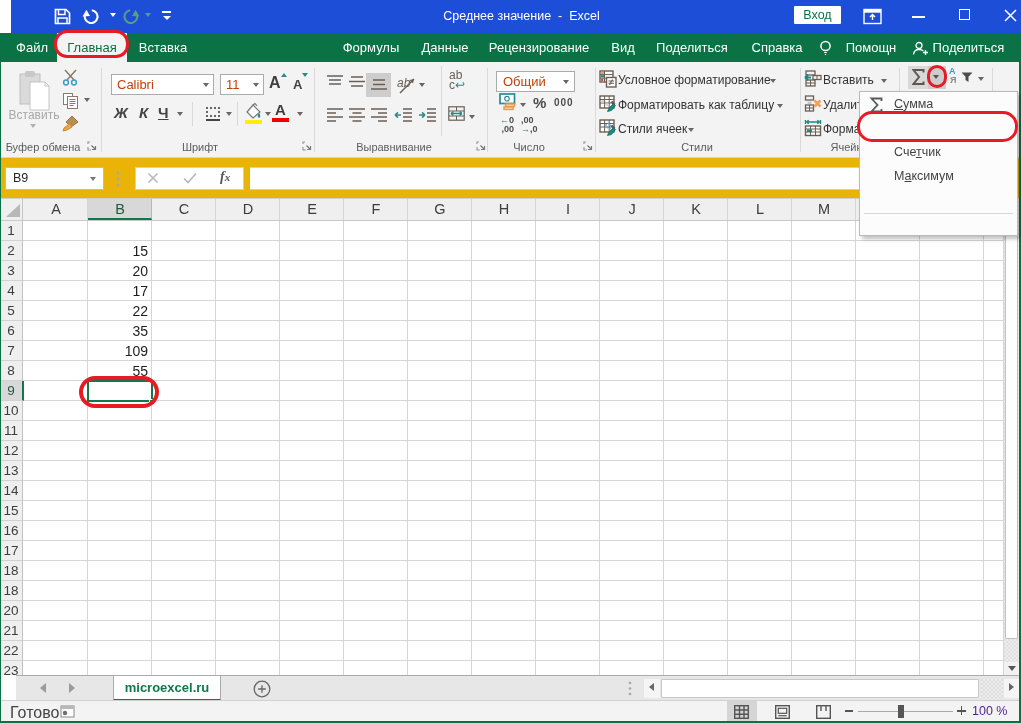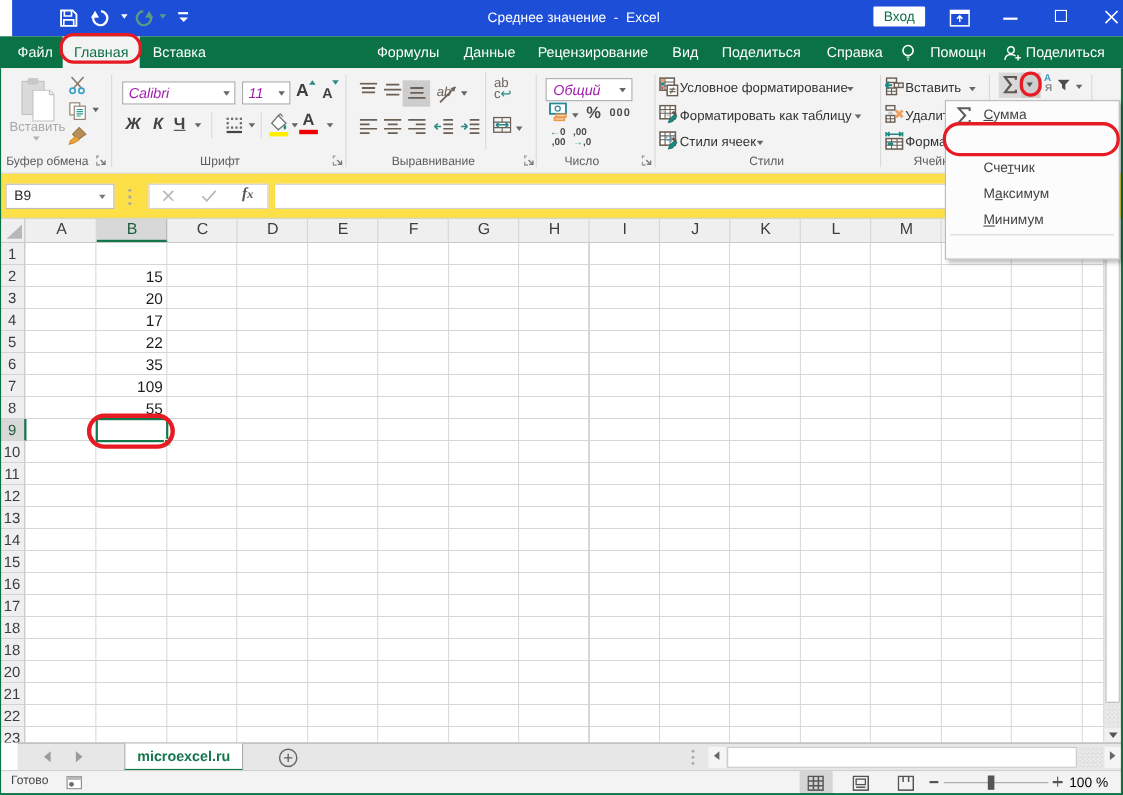--- a/index.html
+++ b/index.html
@@ -7,25 +7,25 @@
 body { font-family:"Liberation Sans", sans-serif; position:relative; background:#fff; }
 .abs { position:absolute; }
 
 #titlebar { position:absolute; left:11px; top:0; width:1021px; height:33px; background:#1d4ed8; }
 #tabrow { position:absolute; left:0; top:33px; width:1021px; height:29px; background:#0b7245; }
 .tab { position:absolute; top:0; height:29px; line-height:29px; color:#fff; font-size:13px; }
 #ribbon { position:absolute; left:0; top:62px; width:1021px; height:96px; background:#f3f3f3; border-bottom:1px solid #d5d5d5; }
 .gsep { position:absolute; top:6px; height:84px; width:1px; background:#d9d9d9; }
 .glabel { position:absolute; top:79px; font-size:11px; color:#5c5c5c; width:120px; text-align:center; }
 .launcher { position:absolute; width:10px; height:10px; }
-.combo { position:absolute; background:#fff; border:1px solid #ababab; font-size:13px; color:#a21caf;font-style:italic; }
+.combo { position:absolute; background:#fff; border:1px solid #ababab; font-size:13px; color:#c2410c; }
 .btxt { position:absolute; font-size:12px; color:#333; white-space:nowrap; }
 .dd { position:absolute; width:0; height:0; border-left:3.5px solid transparent; border-right:3.5px solid transparent; border-top:4px solid #666; }
 
-#fbar { position:absolute; left:0; top:158px; width:1021px; height:41px; background:#fde047; border-bottom:1px solid #d0d0d0; }
+#fbar { position:absolute; left:0; top:158px; width:1021px; height:41px; background:#eab308; border-bottom:1px solid #d0d0d0; }
 
 #colhdr { position:absolute; left:0; top:199px; width:1003px; height:22px; background:#efefef; border-bottom:1px solid #c9c9c9; }
 #grid { position:absolute; left:0; top:221px; width:1003px; height:454px; overflow:hidden;
   background-image: repeating-linear-gradient(to right, transparent 0px, transparent 63px, #d6d6d6 63px, #d6d6d6 64px),
                     repeating-linear-gradient(to bottom, transparent 0px, transparent 19px, #d6d6d6 19px, #d6d6d6 20px);
   background-position: 24px 0, 0 0; background-color:#fff; }
 #vscroll { position:absolute; left:1003px; top:199px; width:16px; height:476px; background:#f1f1f1; border-left:1px solid #d5d5d5; }
 .colletter { position:absolute; top:0; width:64px; text-align:center; font-size:14.5px; line-height:21px; color:#3d3d3d; }
 .rowhdr { position:absolute; left:0; width:23px; height:20px; background:#efefef; border-bottom:1px solid #d2d2d2; border-right:1px solid #c2c2c2; text-align:center; font-size:13.5px; color:#3d3d3d; line-height:20px; }
 .cellnum { position:absolute; width:60px; text-align:right; font-size:14px; color:#1d1d1d; height:20px; line-height:20px; }
@@ -441,21 +441,21 @@
       <circle cx="2" cy="13" r="1.3" fill="#a8a8a8"></circle>
     </svg>
  <div class="abs" style="left:628px;top:3px;width:16px;height:19px;background:#f5f5f5"></div>
  <div class="abs" style="left:633px;top:7px;width:0;height:0;border-top:4.5px solid transparent;border-bottom:4.5px solid transparent;border-right:5.5px solid #666"></div>
  <div class="abs" style="left:645px;top:3px;width:318px;height:19px;background:#fff;border:1px solid #c8c8c8;border-radius:1px"></div>
  <div class="abs" style="left:965px;top:3px;width:22px;height:19px;background:repeating-conic-gradient(#ececec 0 25%,#dedede 0 50%) 0 0/4px 4px"></div>
  <div class="abs" style="left:988px;top:3px;width:16px;height:19px;background:#f5f5f5"></div>
  <div class="abs" style="left:993px;top:7px;width:0;height:0;border-top:4.5px solid transparent;border-bottom:4.5px solid transparent;border-left:5.5px solid #666"></div>
 </div>
 <div id="statusbar">
- <div class="abs" style="left:10px;top:3px;font-size:11px;color:#444">Готово</div>
+ <div class="abs" style="left:10px;top:3px;font-size:16px;color:#444">Готово</div>
  <svg class="abs" style="left:60px;top:3px" width="15" height="14" viewBox="0 0 15 14">
   <rect x="1" y="2" width="13" height="11" fill="#fff" stroke="#8a8a8a"></rect>
   <rect x="1" y="2" width="13" height="3" fill="#b8b8b8"></rect>
   <circle cx="5" cy="9" r="2.2" fill="#6d6d6d"></circle>
  </svg>
  <div class="abs" style="left:727px;top:0px;width:30px;height:21px;background:#d5d5d5"></div>
  <svg class="abs" style="left:734px;top:4px" width="15" height="14" viewBox="0 0 15 14">
   <rect x="0.7" y="0.7" width="13.6" height="12.6" fill="none" stroke="#555" stroke-width="1.4"></rect>
   <path d="M1 5 h13 M1 9.3 h13 M5.5 1 v12 M10 1 v12" stroke="#555" stroke-width="1.4"></path>
  </svg>
@@ -466,39 +466,36 @@
  </svg>
  <svg class="abs" style="left:816px;top:4px" width="15" height="14" viewBox="0 0 15 14">
   <rect x="0.7" y="0.7" width="13.6" height="12.6" fill="none" stroke="#555" stroke-width="1.4"></rect>
   <path d="M5 1 v5 M10 1 v5" stroke="#555" stroke-width="1.4"></path>
  </svg>
  <div class="abs" style="left:845px;top:9px;width:8px;height:1.6px;background:#555"></div>
  <div class="abs" style="left:858px;top:10px;width:95px;height:1px;background:#a8a8a8"></div>
  <div class="abs" style="left:898px;top:4px;width:6px;height:13px;background:#555"></div>
  <div class="abs" style="left:957px;top:9px;width:9px;height:1.6px;background:#555"></div>
  <div class="abs" style="left:960.7px;top:5.2px;width:1.6px;height:9px;background:#555"></div>
- <div class="abs" style="left:972px;top:3px;font-size:12.5px;color:#000000">100 %</div>
+ <div class="abs" style="left:972px;top:3px;font-size:12.5px;color:#4c1d95">100 %</div>
 </div>
 <div id="greenbottom"></div>
 <div id="greenleft"></div>
 <div id="greenright"></div>
 <div id="menu">
  <div class="mi" style="top:0px">
       <svg class="abs" style="left:8px;top:5px" width="15" height="15" viewBox="0 0 15 15">
         <path d="M12.5 4 V1.5 H2.5 L8.5 8 L2.5 14.5 H12.5 V12" fill="none" stroke="#5a5a5a" stroke-width="1.8"></path>
       </svg>
       <span class="txt"><u>С</u>умма</span>
     </div>
  <div class="mi" style="top:72px">
       <span class="txt">М<u>а</u>ксимум</span>
     </div>
  <div class="mi" style="top:48px">
       <span class="txt">Сче<u>т</u>чик</span>
     </div>
- <div class="mi" style="top:96px">
-      <span class="txt"><u>М</u>инимум</span>
-    </div>
  <div class="abs" style="left:4px;top:120.5px;width:149px;height:1px;background:#d6d6d6"></div>
 </div>
 <div class="red" style="left:54px;top:30px;width:75px;height:28px;border-radius:13px"></div>
 <div class="red" style="left:927px;top:65px;width:20px;height:23px;border-radius:10px;border-width:3px"></div>
 <div class="red" style="left:857px;top:111px;width:161px;height:31px;border-radius:15px;z-index:70"></div>
 <div class="red" style="left:79px;top:376px;width:80px;height:32px;border-radius:16px;border-width:4px;z-index:70"></div>
 
 </body></html>

